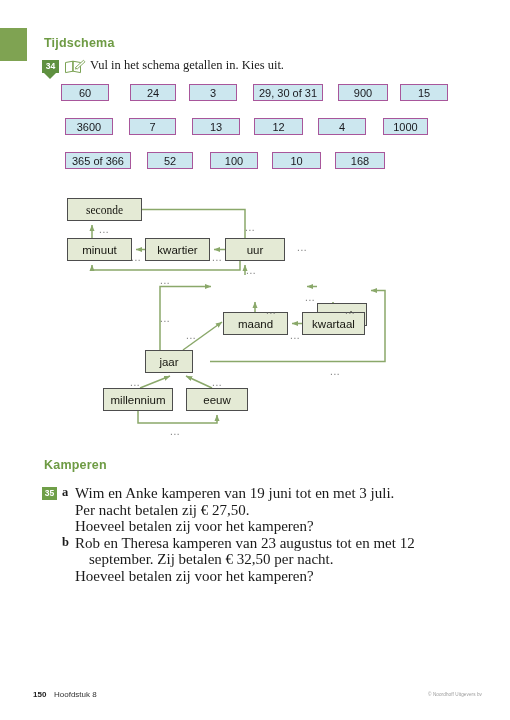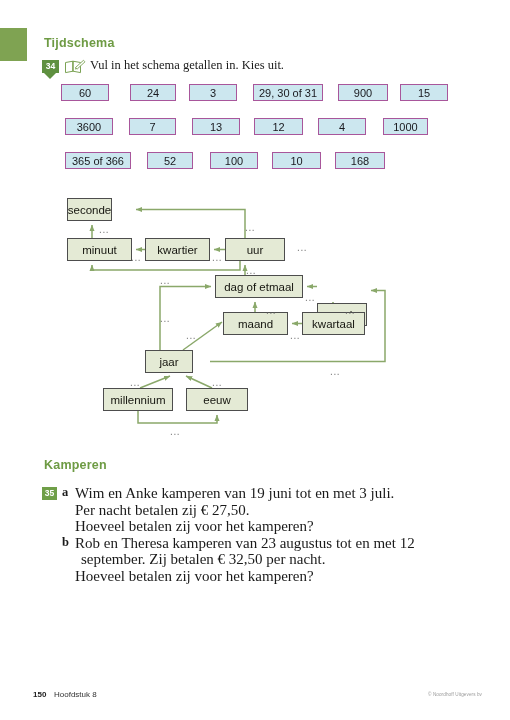--- a/index.html
+++ b/index.html
@@ -258,25 +258,24 @@
 
       <path d="M210,181.5 L385,181.5 L385,110.5 L371,110.5"></path>
 
       <path d="M140,208 L170,196"></path>
 
       <path d="M212,208 L186,196"></path>
 
       <path d="M138,231 L138,243 L217,243 L217,235"></path>
     </g>
   </svg>
-<div class="node" style="left: 67px; top: 18px; width: 45px; height: 23px;">seconde</div>
+<div class="node" style="left: 67px; top: 18px; width: 75px; height: 23px; font-family: Liberation Serif, serif;">seconde</div>
     <div class="node" style="left: 67px; top: 58px; width: 65px; height: 23px;">minuut</div>
     <div class="node" style="left: 145px; top: 58px; width: 65px; height: 23px;">kwartier</div>
     <div class="node" style="left: 225px; top: 58px; width: 60px; height: 23px;">uur</div>
-    <div class="node" style="left: 215px; top: 95px; width: 88px; height: 23px;">dag of etmaal</div>
     <div class="node" style="left: 317px; top: 95px; width: 50px; height: 23px; margin-top: 28px;">week</div>
     <div class="node" style="left: 223px; top: 132px; width: 65px; height: 23px;">maand</div>
     <div class="node" style="left: 302px; top: 132px; width: 63px; height: 23px;">kwartaal</div>
     <div class="node" style="left: 145px; top: 170px; width: 48px; height: 23px; text-align: center;">jaar</div>
     <div class="node" style="left: 103px; top: 208px; width: 70px; height: 23px;">millennium</div>
     <div class="node" style="left: 186px; top: 208px; width: 62px; height: 23px;">eeuw</div>
     <div class="dots" style="left: 99px; top: 44px;">...</div>
     <div class="dots" style="left: 245px; top: 42px;">...</div>
     <div class="dots" style="left: 131px; top: 72px;">...</div>
     <div class="dots" style="left: 212px; top: 72px;">...</div>
@@ -299,19 +298,19 @@
 
 <div class="ex-tag-square" id="ex35-tag">35</div>
 
 <div id="kamperen-items">
     <div class="sublabel" style="left: 62px; top: 485px;">a</div>
     <div class="ex-body" style="left: 75px; top: 485px;">Wim en Anke kamperen van 19 juni tot en met 3 juli.</div>
     <div class="ex-body" style="left: 75px; top: 501.5px;">Per nacht betalen zij € 27,50.</div>
     <div class="ex-body" style="left: 75px; top: 518px;">Hoeveel betalen zij voor het kamperen?</div>
     <div class="sublabel" style="left: 62px; top: 534.5px;">b</div>
     <div class="ex-body" style="left: 75px; top: 534.5px;">Rob en Theresa kamperen van 23 augustus tot en met 12</div>
-    <div class="ex-body" style="left: 81px; top: 551px; font-family: Liberation Serif, serif;">september. Zij betalen € 32,50 per nacht.</div>
+    <div class="ex-body" style="left: 89px; top: 551px; font-family: Liberation Serif, serif;">september. Zij betalen € 32,50 per nacht.</div>
     <div class="ex-body" style="left: 75px; top: 567.5px;">Hoeveel betalen zij voor het kamperen?</div>
   </div>
 
 <div id="footer-page">150</div>
 <div id="footer-chapter">Hoofdstuk 8</div>
 <div id="footer-copyright">© Noordhoff Uitgevers bv</div>
 
 </body></html>

